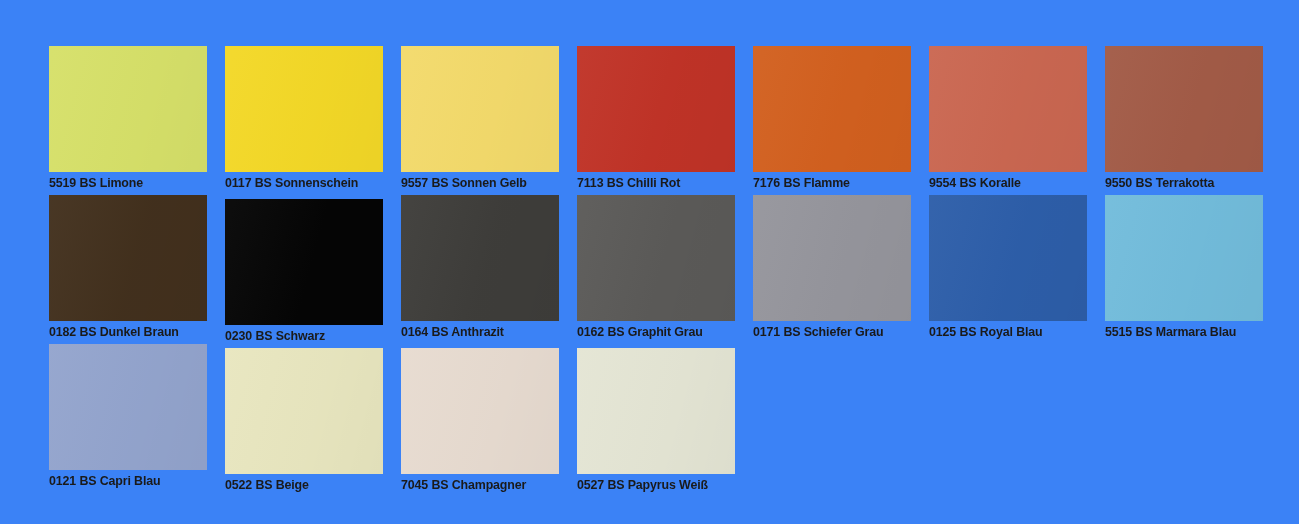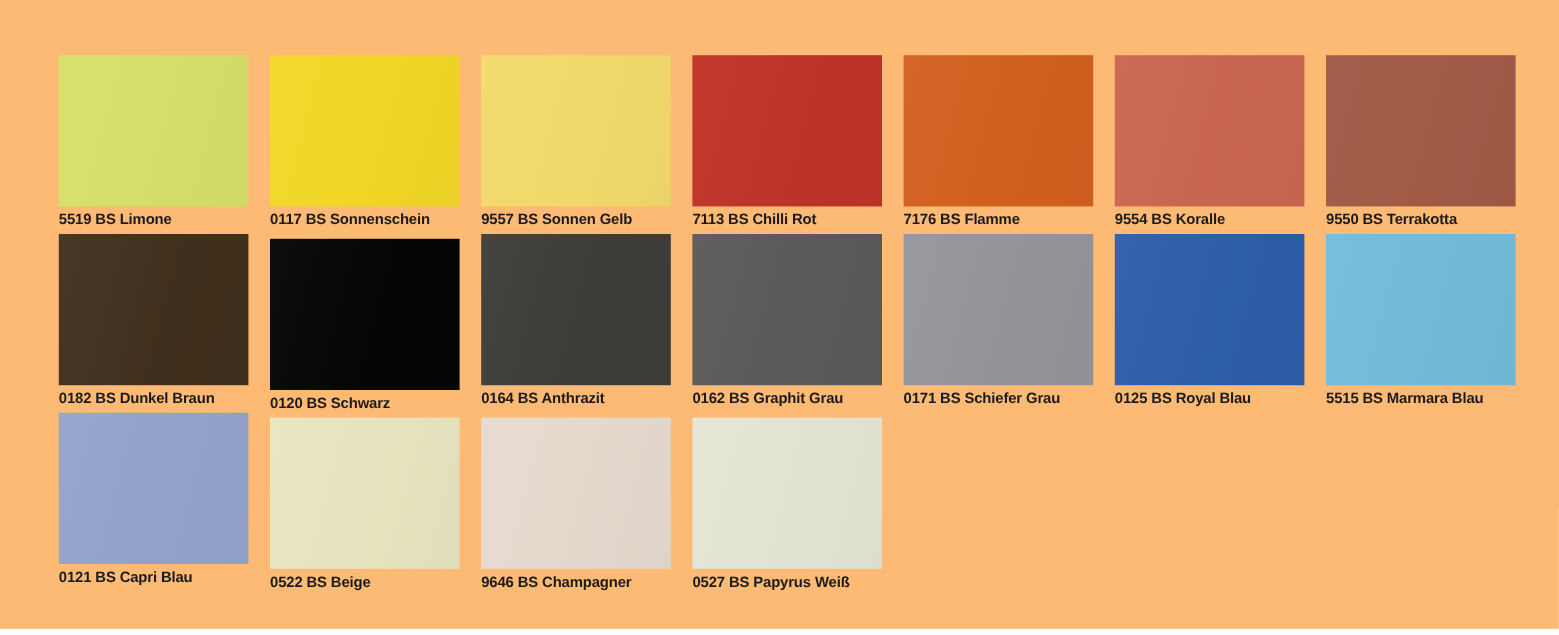--- a/index.html
+++ b/index.html
@@ -10,21 +10,21 @@
   body {
     width: 1299px;
     height: 529px;
     font-family: "Liberation Sans", sans-serif;
     overflow: hidden;
   }
   #palette-sheet {
     position: relative;
     width: 1299px;
     height: 524px;
-    background: #fdba74;
+    background: #3b82f6;
     box-sizing: border-box;
     padding: 46px 68px 30px 49px;
   }
   .swatch-grid {
     display: grid;
     grid-template-columns: repeat(7, 158px);
     column-gap: 18px;
     row-gap: 0px;
     grid-auto-rows: 149px;
   }
@@ -97,21 +97,21 @@
       <div class="swatch-cell">
         <div class="swatch-chip" style="background-color: rgb(162, 91, 71);"></div>
         <div class="swatch-label">9550 BS Terrakotta</div>
       </div>
       <div class="swatch-cell">
         <div class="swatch-chip" style="background-color: rgb(66, 48, 29);"></div>
         <div class="swatch-label">0182 BS Dunkel Braun</div>
       </div>
       <div class="swatch-cell nudge-down-4">
         <div class="swatch-chip" style="background-color: rgb(5, 5, 5);"></div>
-        <div class="swatch-label">0120 BS Schwarz</div>
+        <div class="swatch-label">0230 BS Schwarz</div>
       </div>
       <div class="swatch-cell">
         <div class="swatch-chip" style="background-color: rgb(62, 61, 58);"></div>
         <div class="swatch-label">0164 BS Anthrazit</div>
       </div>
       <div class="swatch-cell">
         <div class="swatch-chip" style="background-color: rgb(91, 90, 88);"></div>
         <div class="swatch-label">0162 BS Graphit Grau</div>
       </div>
       <div class="swatch-cell">
@@ -129,20 +129,20 @@
       <div class="swatch-cell">
         <div class="swatch-chip" style="background-color: rgb(147, 164, 205);"></div>
         <div class="swatch-label">0121 BS Capri Blau</div>
       </div>
       <div class="swatch-cell nudge-down-4">
         <div class="swatch-chip" style="background-color: rgb(232, 230, 191);"></div>
         <div class="swatch-label">0522 BS Beige</div>
       </div>
       <div class="swatch-cell nudge-down-4">
         <div class="swatch-chip" style="background-color: rgb(231, 219, 208);"></div>
-        <div class="swatch-label">9646 BS Champagner</div>
+        <div class="swatch-label">7045 BS Champagner</div>
       </div>
       <div class="swatch-cell nudge-down-4">
         <div class="swatch-chip" style="background-color: rgb(228, 229, 212);"></div>
         <div class="swatch-label">0527 BS Papyrus Weiß</div>
       </div>
     </div>
 </div>
 
 </body></html>

